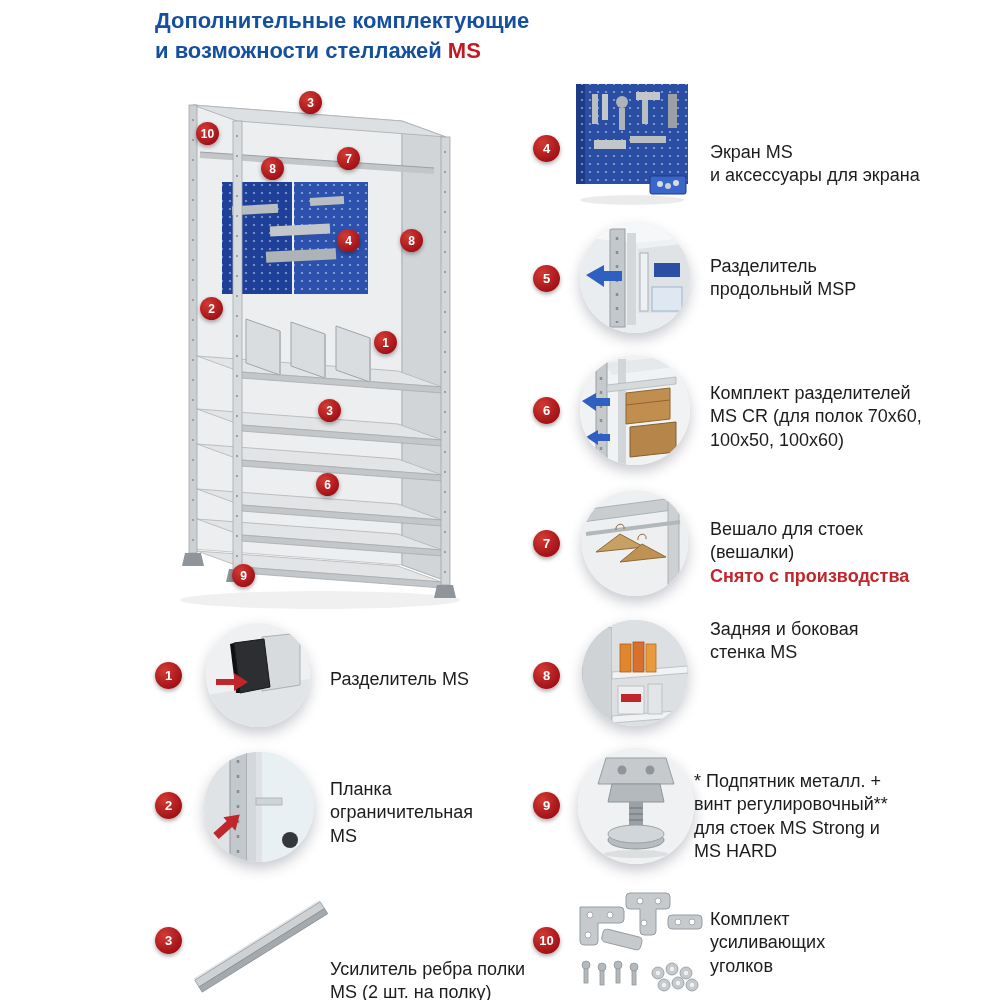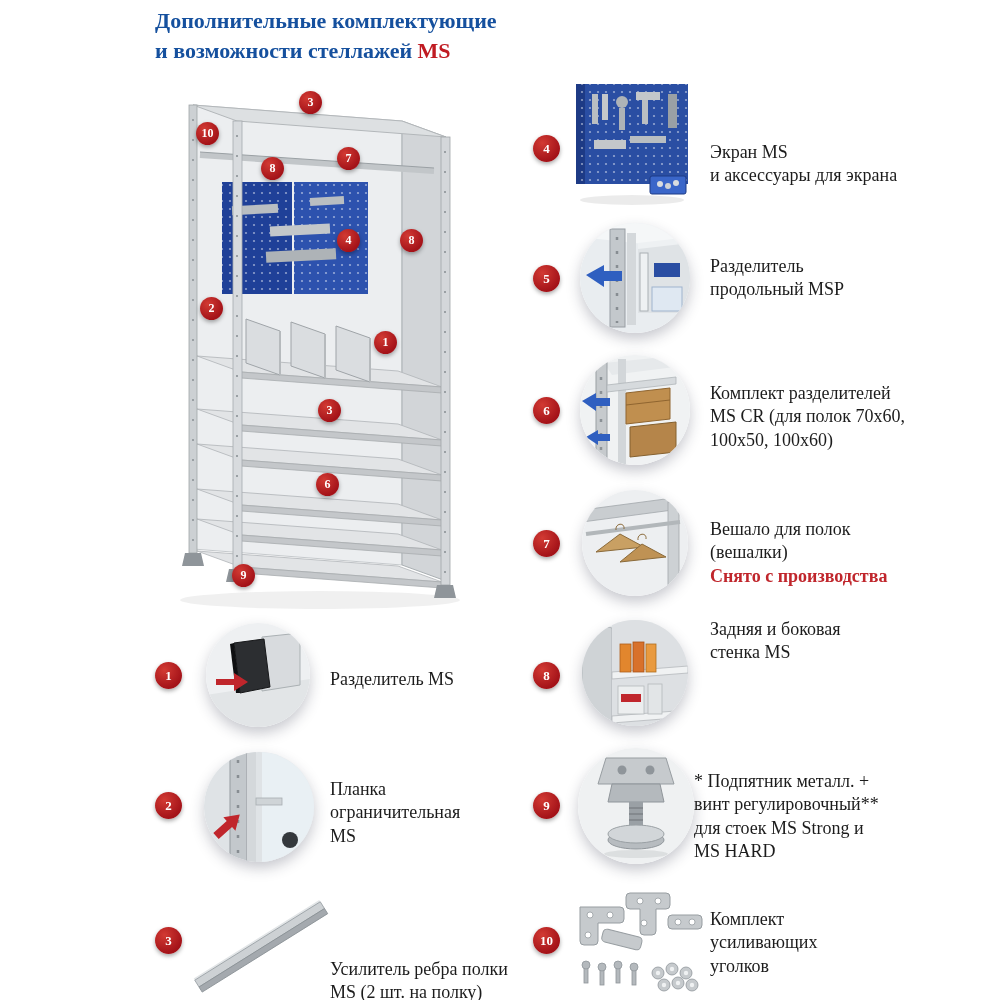--- a/index.html
+++ b/index.html
@@ -1,17 +1,17 @@
 <!DOCTYPE html>
 <html><head>
 <meta charset="utf-8">
 <style>
 *{margin:0;padding:0;box-sizing:border-box}
 html,body{background:#ffffff}
-.page{position:relative;width:1000px;height:1000px;background:#ffffff;font-family:Liberation Serif, serif;overflow:hidden}
+.page{position:relative;width:1000px;height:1000px;background:#ffffff;font-family:Liberation Sans, sans-serif;overflow:hidden}
 .title{position:absolute;left:155px;top:6px;font-size:22px;font-weight:bold;color:#15509e;line-height:1.35}
 .title .brand{color:#c01b22}
 .badge{position:absolute;display:flex;align-items:center;justify-content:center;border-radius:50%;
   background:radial-gradient(circle at 35% 30%, #d23a33, #a31218 72%);color:#fff;font-weight:bold;
   box-shadow:0 2px 4px rgba(0,0,0,.35);z-index:5}
 .badge.sm{width:23px;height:23px;font-size:12px}
 .badge.lg{width:27px;height:27px;font-size:13px}
 .txt{position:absolute;font-size:18px;color:#1c1c1c;line-height:1.3}
 .txt .note{color:#c0262c;font-weight:bold;margin-top:0}
 .photo{position:absolute;border-radius:50%;overflow:hidden;box-shadow:0 6px 14px rgba(30,35,60,.25);background:#fff}
@@ -191,21 +191,21 @@
       <line x1="4" y1="44" x2="98" y2="32" stroke="#b2b7ba" stroke-width="4"></line>
       <g stroke="#8a6a3a" stroke-width="1">
         <path d="M34 40 c-1,-7 9,-8 8,-1" fill="none"></path>
         <path d="M38 44 L14 62 L62 57 Z" fill="#c9a063"></path>
         <path d="M56 50 c-1,-7 9,-8 8,-1" fill="none"></path>
         <path d="M60 54 L38 72 L84 67 Z" fill="#bf9254"></path>
       </g>
     </svg>
   </div>
   <div class="txt" style="left:710px;top:518px">
-    <div>Вешало для полок</div>
+    <div>Вешало для стоек</div>
     <div>(вешалки)</div>
     <div class="note">Снято с производства</div>
   </div>
 
   <div class="badge lg" style="left:533px;top:662px">8</div>
   <div class="photo" style="left:582px;top:620px;width:106px;height:106px">
     <svg viewBox="0 0 106 106">
       <rect width="106" height="106" fill="#e4e7e9"></rect>
       <polygon points="0,0 30,8 30,106 0,106" fill="#cfd3d6" stroke="#a7acb0" stroke-width="0.8"></polygon>
       <rect x="30" y="0" width="76" height="106" fill="#dde0e3"></rect>

